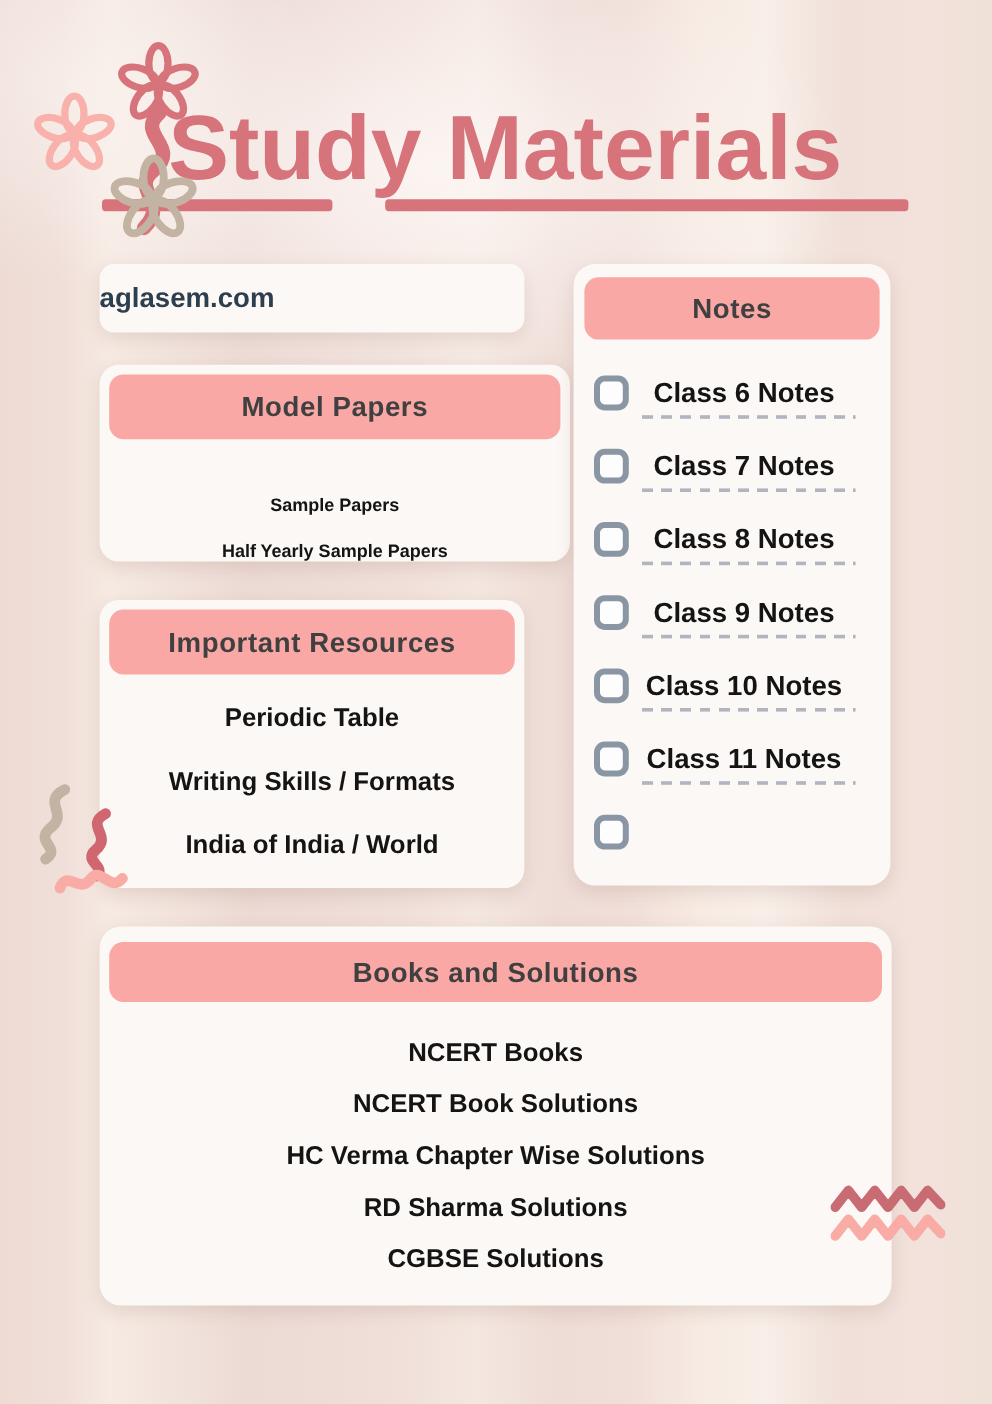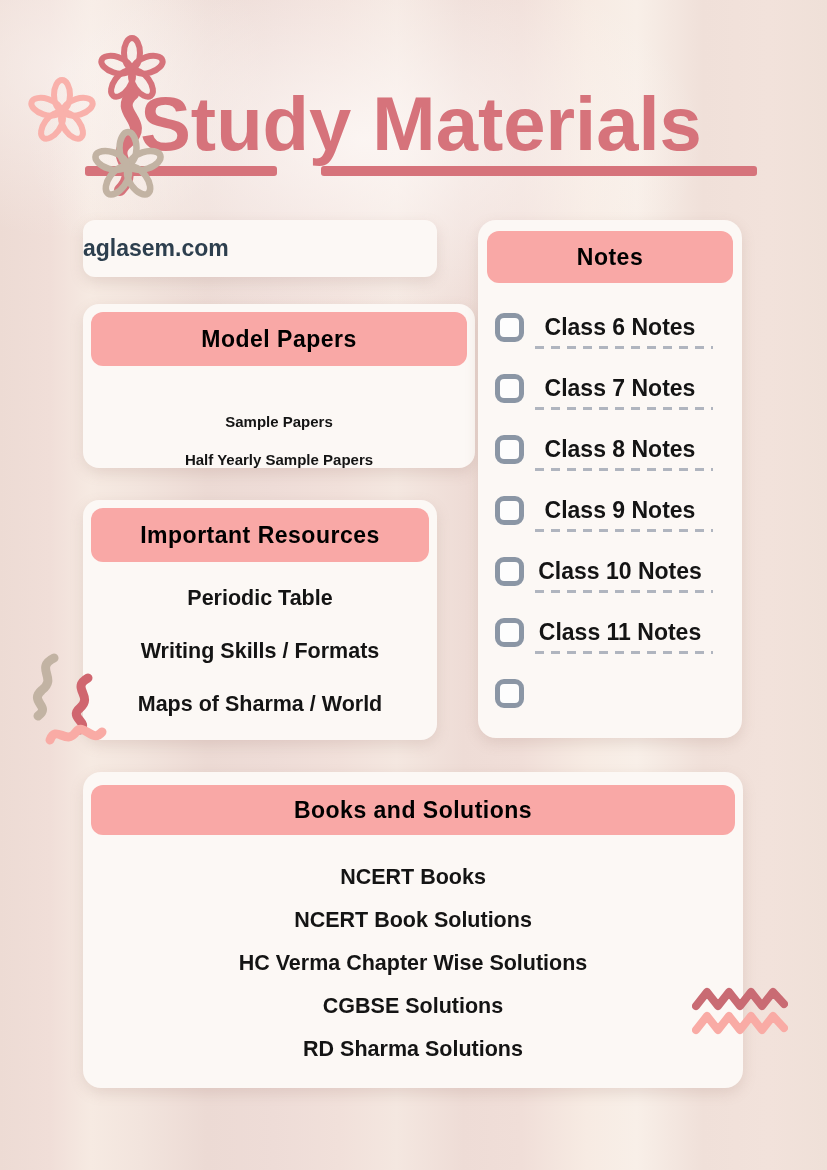--- a/index.html
+++ b/index.html
@@ -20,21 +20,21 @@
   }
   .underline{position:absolute;top:166px;height:10px;border-radius:3px;background:var(--rose,#d6737b);}
   .underline.seg1{left:85px;width:192px;}
   .underline.seg2{left:321px;width:436px;}
   .card{
     position:absolute;background:var(--card-bg,#fcf8f5);border-radius:16px;
     box-shadow:0 5px 14px rgba(150,110,100,.18);
   }
   .pill{
     position:absolute;left:8px;right:8px;top:8px;height:54px;border-radius:12px;
-    background:var(--accent-pink,#f9a8a6);color:#000000;
+    background:var(--accent-pink,#f9a8a6);color:#404040;
     display:flex;align-items:center;justify-content:center;
     font-size:23px;font-weight:700;letter-spacing:.5px;
   }
   .site-box{
     left:83px;top:220px;width:354px;height:57px;border-radius:12px;
     display:flex;align-items:center;box-sizing:border-box;
     font-size:23px;font-weight:700;color:var(--site-text,#2d3f4e);
   }
   .model-card{left:83px;top:304px;width:392px;height:164px;}
   .resources-card{left:83px;top:500px;width:354px;height:240px;}
@@ -117,21 +117,21 @@
         <li>Half Yearly Sample Papers</li>
       </ul>
   </section>
 
   <section class="card resources-card">
     <div class="pill">Important Resources</div>
     <ul class="items">
 
     <li>Periodic Table</li>
         <li>Writing Skills / Formats</li>
-        <li>Maps of Sharma / World</li>
+        <li>India of India / World</li>
       </ul>
   </section>
 
   <section class="card notes-card">
     <div class="pill">Notes</div>
     <ul class="notes-list">
 
         <li class="note-row">
           <span class="checkbox"></span>
           <span class="note-label">Class 6 Notes</span>
@@ -168,22 +168,22 @@
       </ul>
   </section>
 
   <section class="card books-card">
     <div class="pill">Books and Solutions</div>
     <ul class="items">
 
     <li>NCERT Books</li>
         <li>NCERT Book Solutions</li>
         <li>HC Verma Chapter Wise Solutions</li>
+        <li>RD Sharma Solutions</li>
         <li>CGBSE Solutions</li>
-        <li>RD Sharma Solutions</li>
       </ul>
   </section>
 
   <svg class="doodle" style="left:24px;top:652px" width="92" height="104" viewBox="0 0 92 104">
     <path d="M30,6 C10,16 34,26 18,38 C4,50 28,54 14,64" stroke="#c2b3a3" stroke-width="9"></path>
     <path d="M64,26 C46,36 70,44 56,56 C44,66 66,70 56,78" stroke="#d0666f" stroke-width="9"></path>
     <path d="M26,88 C32,72 42,94 52,80 C60,70 68,92 78,80" stroke="#f9aba5" stroke-width="9"></path>
   </svg>
 
   <svg class="doodle" style="left:692px;top:984px" width="96" height="58" viewBox="0 0 96 58">

